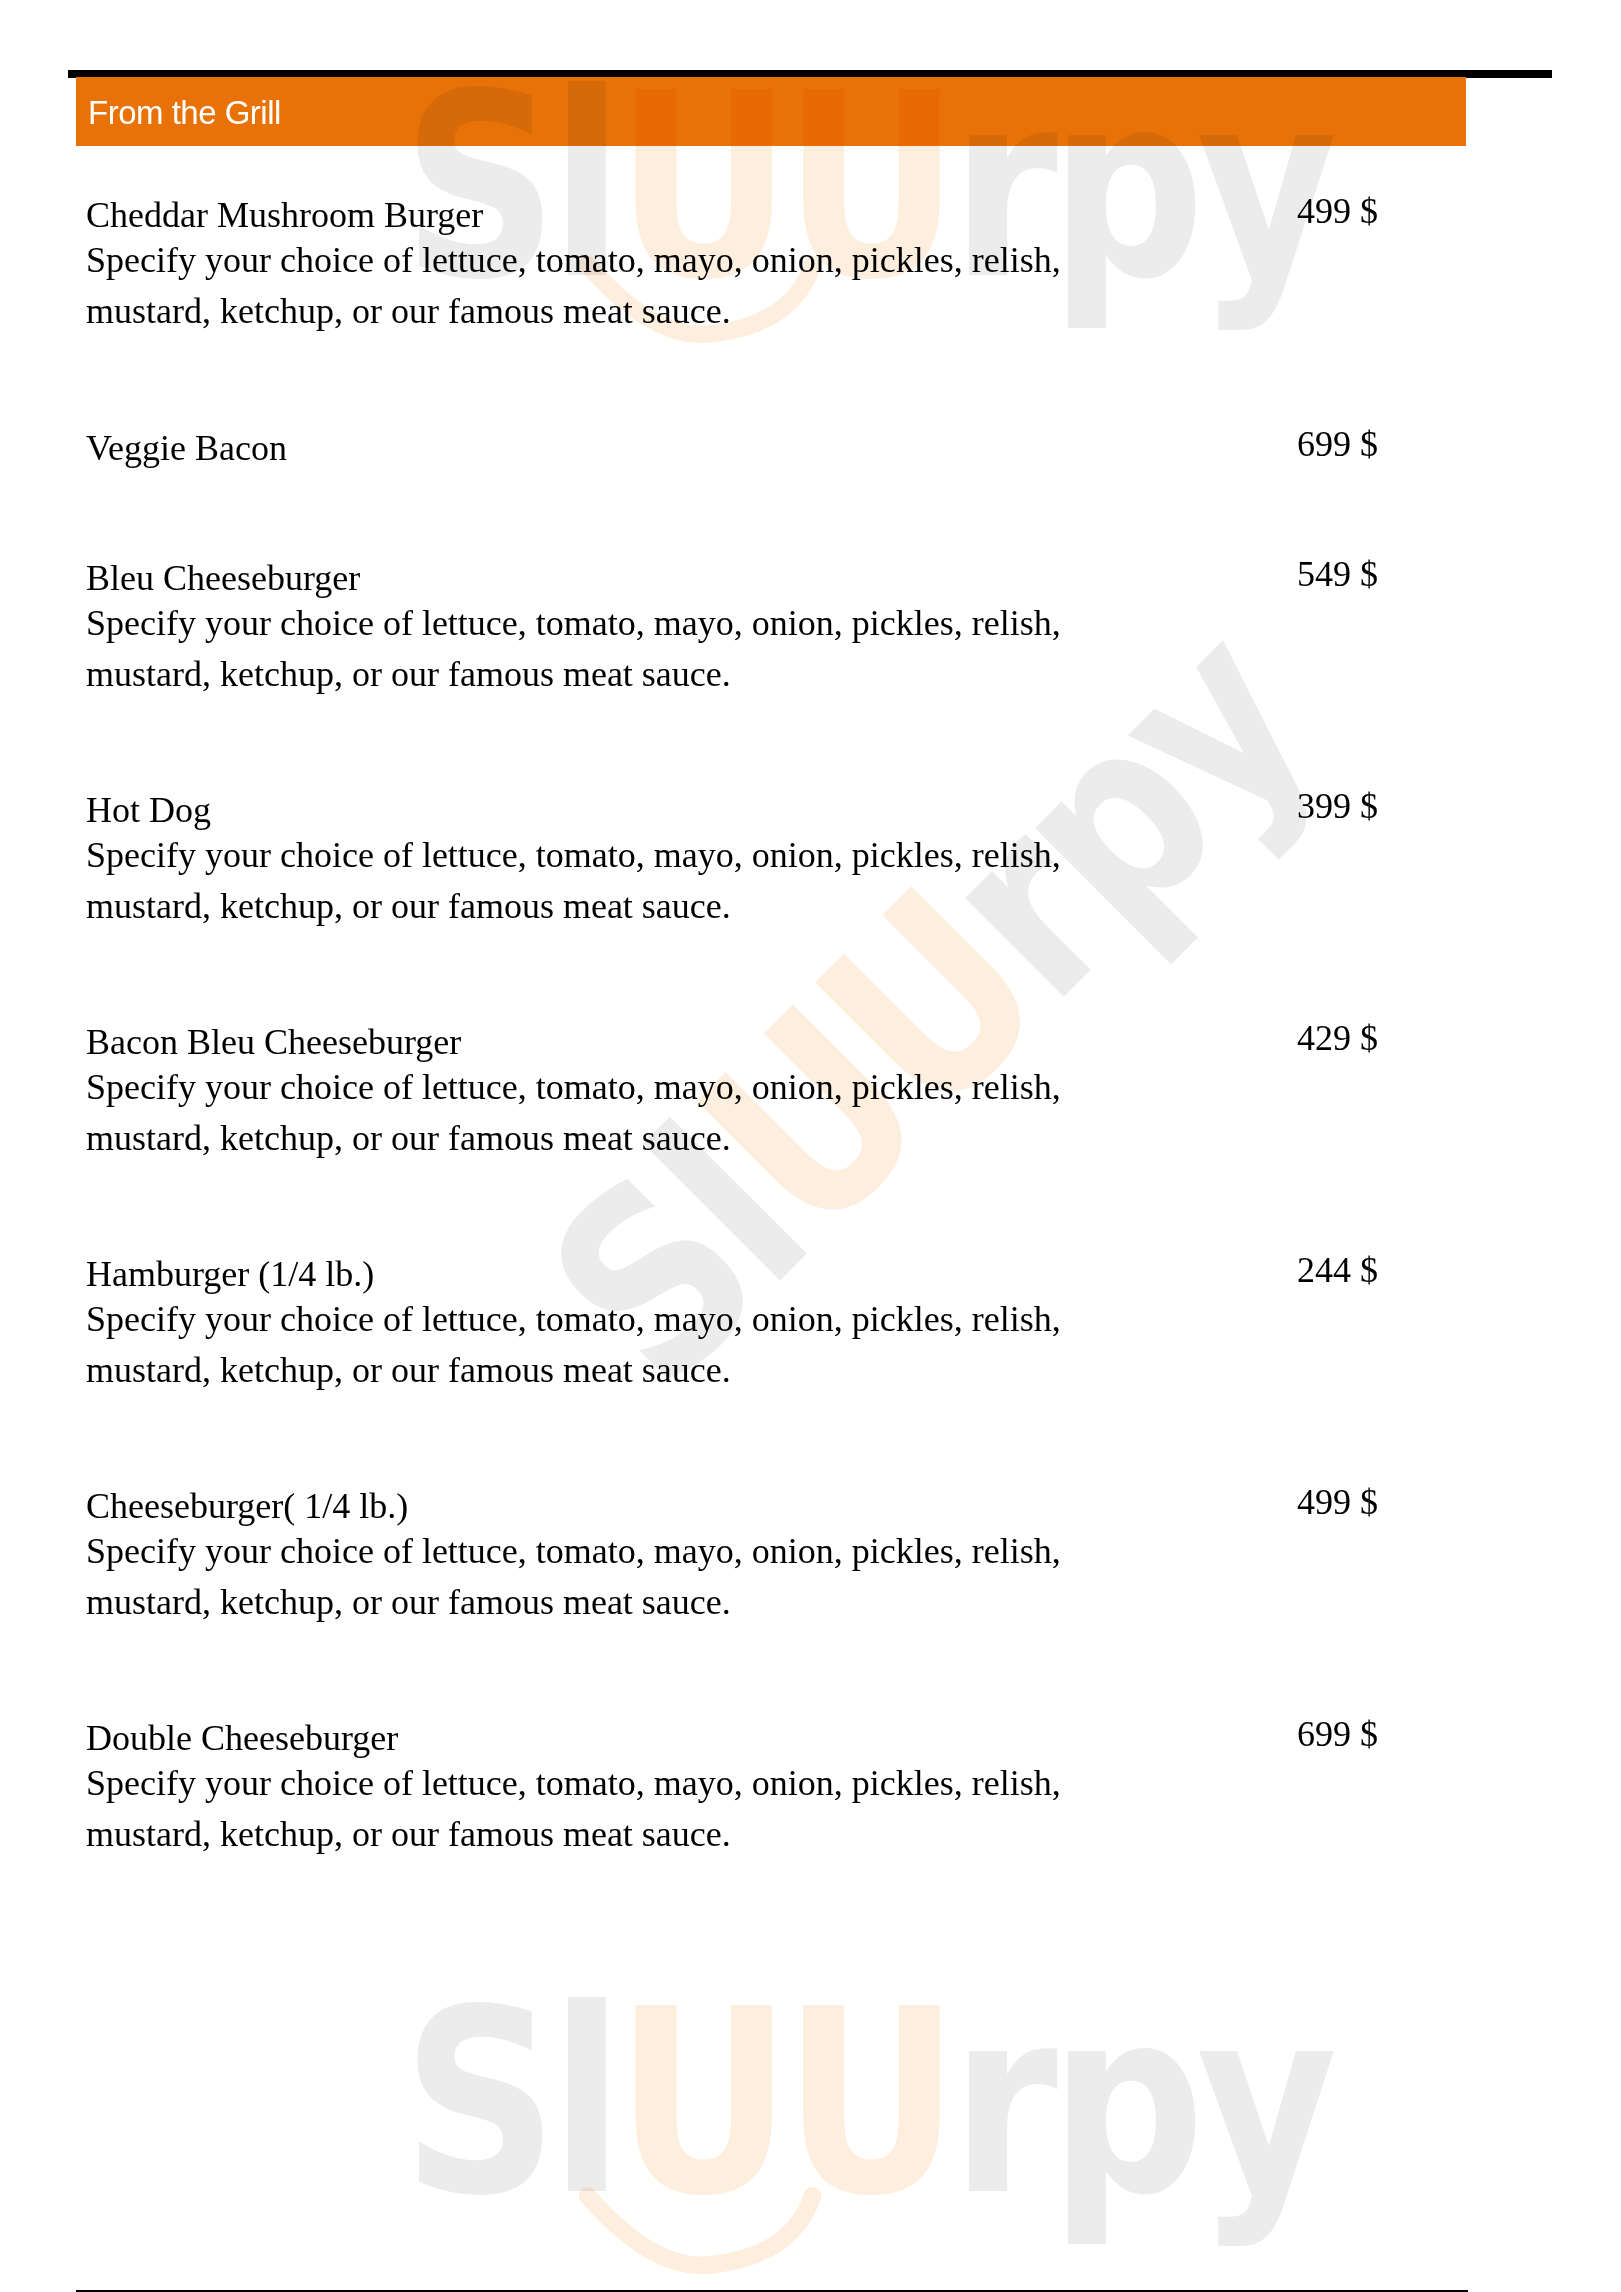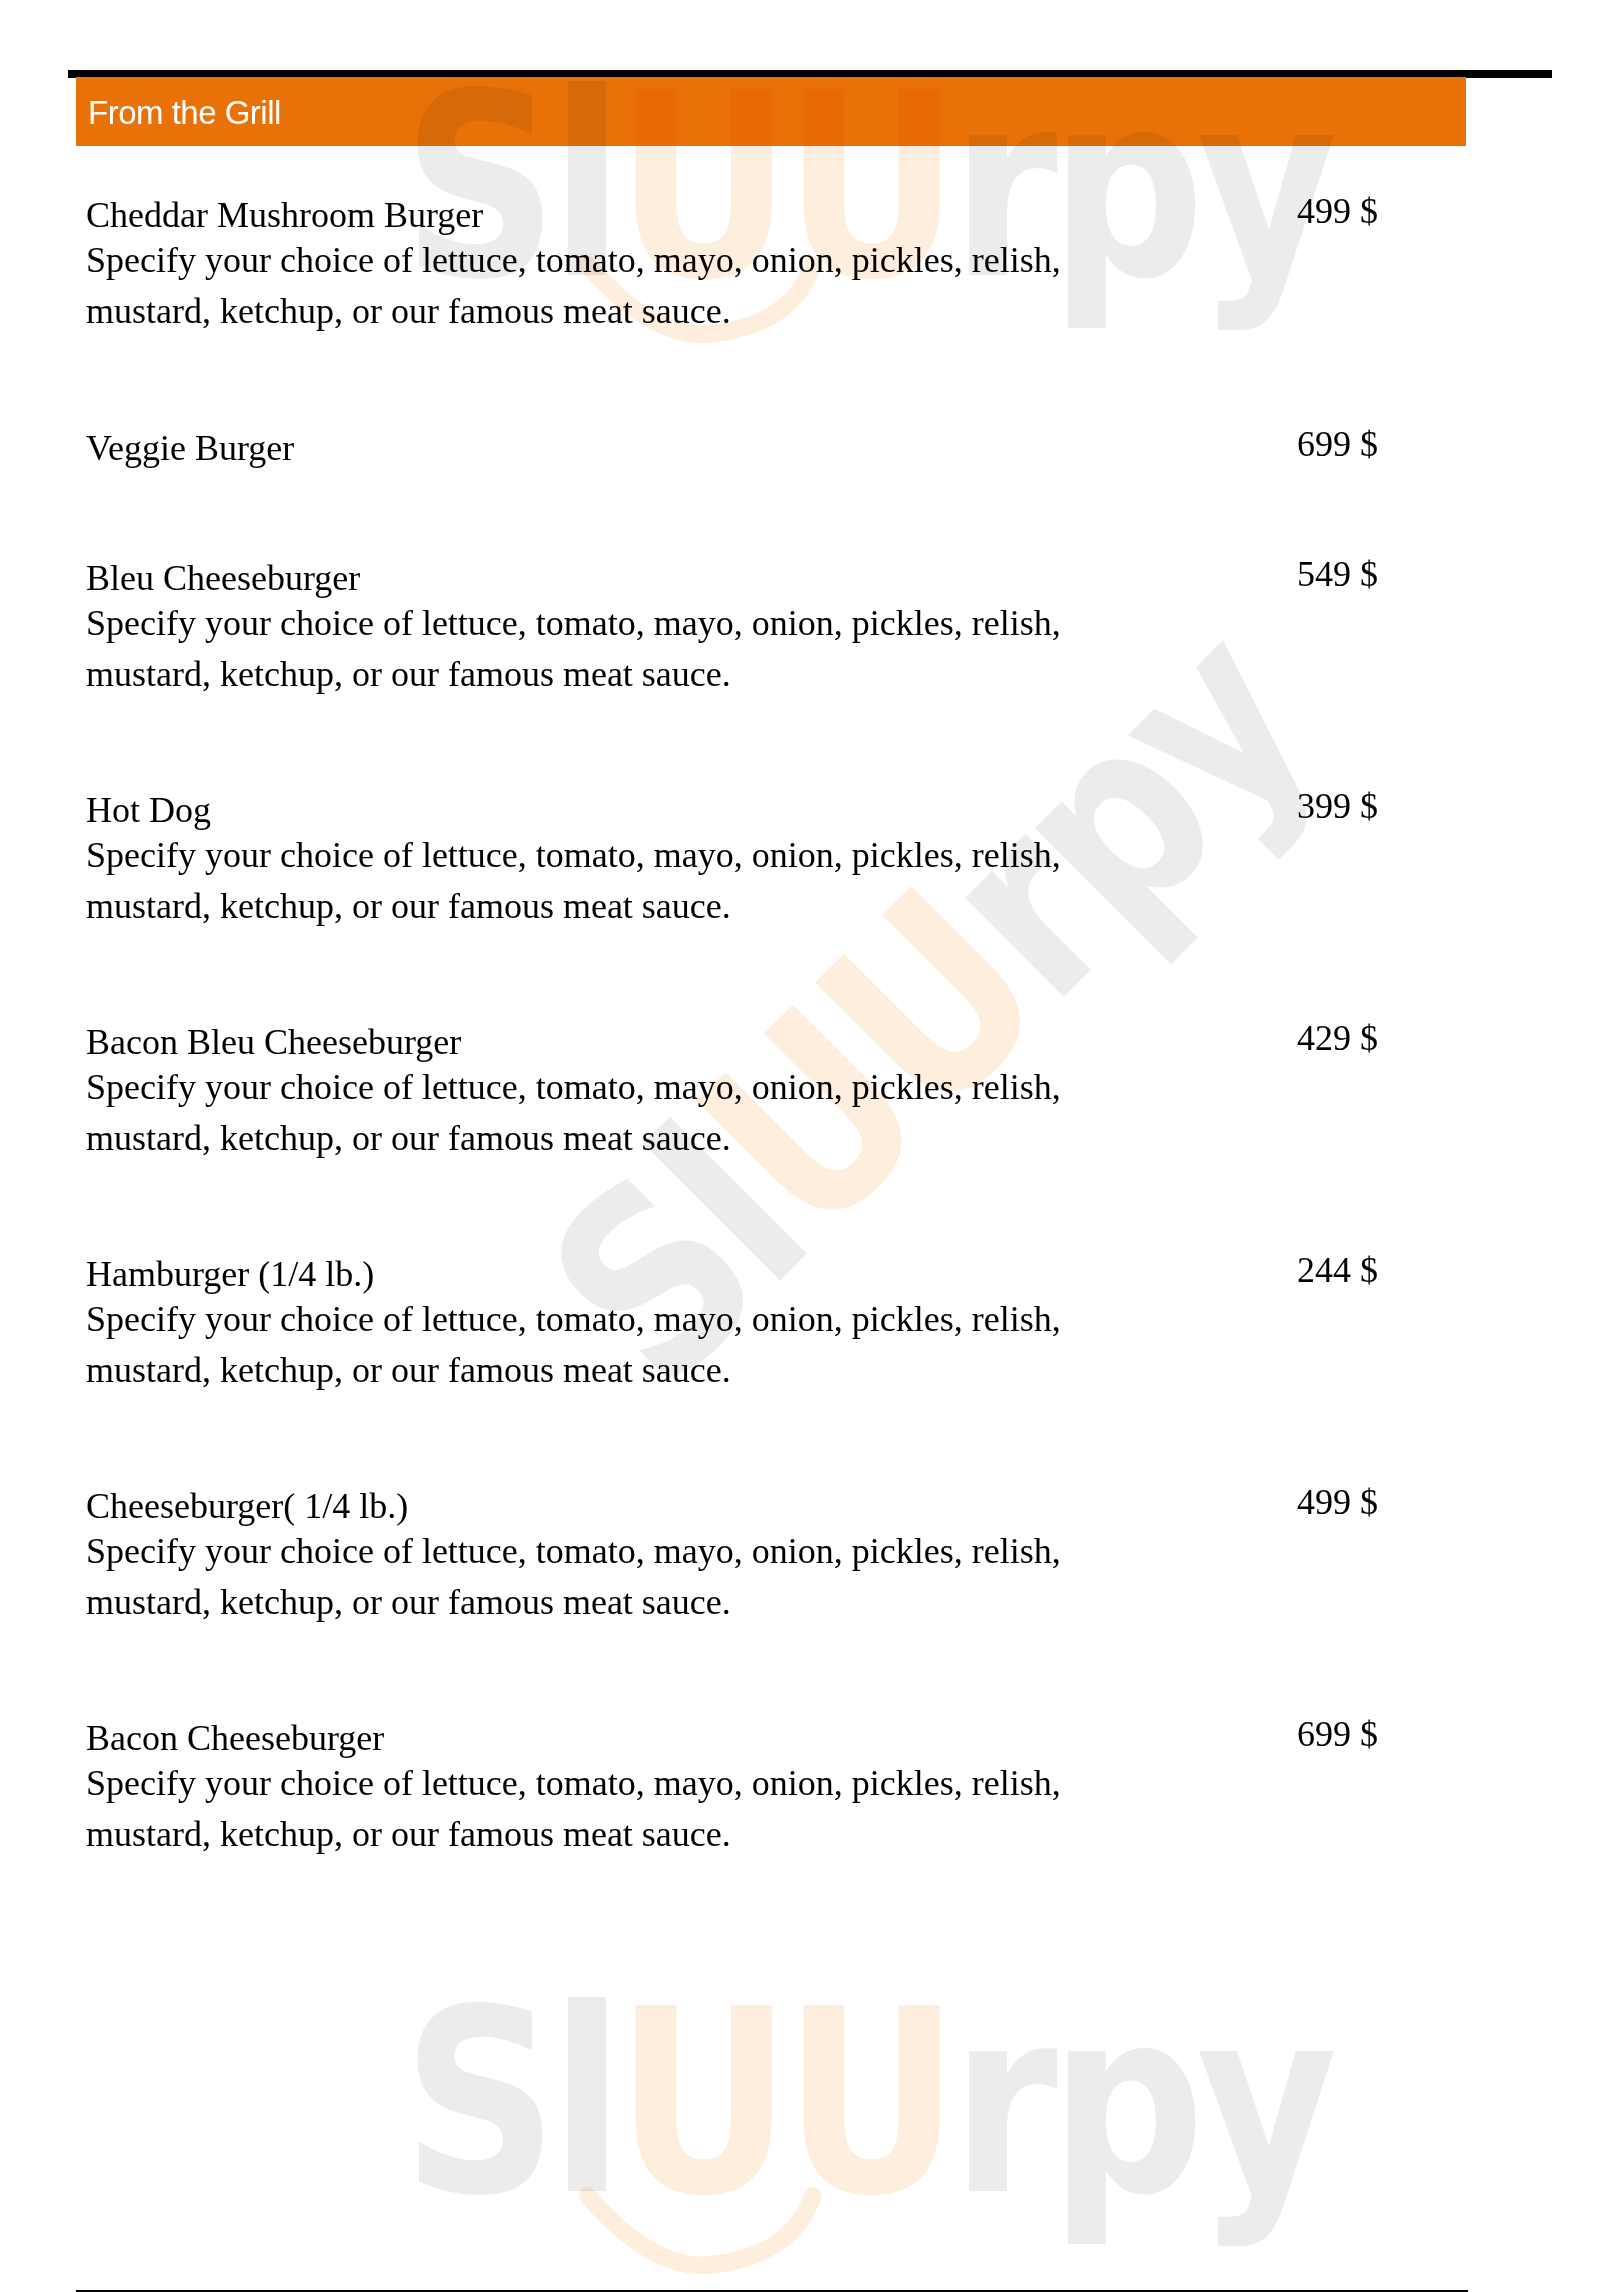--- a/index.html
+++ b/index.html
@@ -32,21 +32,21 @@
   <div class="item" style="top:174px;">
     <div class="item-name">Cheddar Mushroom Burger</div>
     <div class="item-price">499 $</div>
     <div class="item-desc">
       <span>Specify your choice of lettuce, tomato, mayo, onion, pickles, relish,</span>
       <span>mustard, ketchup, or our famous meat sauce.</span>
     </div>
   </div>
 
   <div class="item" style="top:407px;">
-    <div class="item-name">Veggie Burger</div>
+    <div class="item-name">Veggie Bacon</div>
     <div class="item-price">699 $</div>
   </div>
 
   <div class="item" style="top:537px;">
     <div class="item-name">Bleu Cheeseburger</div>
     <div class="item-price">549 $</div>
     <div class="item-desc">
       <span>Specify your choice of lettuce, tomato, mayo, onion, pickles, relish,</span>
       <span>mustard, ketchup, or our famous meat sauce.</span>
     </div>
@@ -82,21 +82,21 @@
   <div class="item" style="top:1465px;">
     <div class="item-name">Cheeseburger( 1/4 lb.)</div>
     <div class="item-price">499 $</div>
     <div class="item-desc">
       <span>Specify your choice of lettuce, tomato, mayo, onion, pickles, relish,</span>
       <span>mustard, ketchup, or our famous meat sauce.</span>
     </div>
   </div>
 
   <div class="item" style="top:1697px;">
-    <div class="item-name">Bacon Cheeseburger</div>
+    <div class="item-name">Double Cheeseburger</div>
     <div class="item-price">699 $</div>
     <div class="item-desc">
       <span>Specify your choice of lettuce, tomato, mayo, onion, pickles, relish,</span>
       <span>mustard, ketchup, or our famous meat sauce.</span>
     </div>
   </div>
 
   <div class="bottom-rule"></div>
 
   <div class="wm" style="left:402px; top:59px; transform:scaleX(0.85); transform-origin:left top;">

